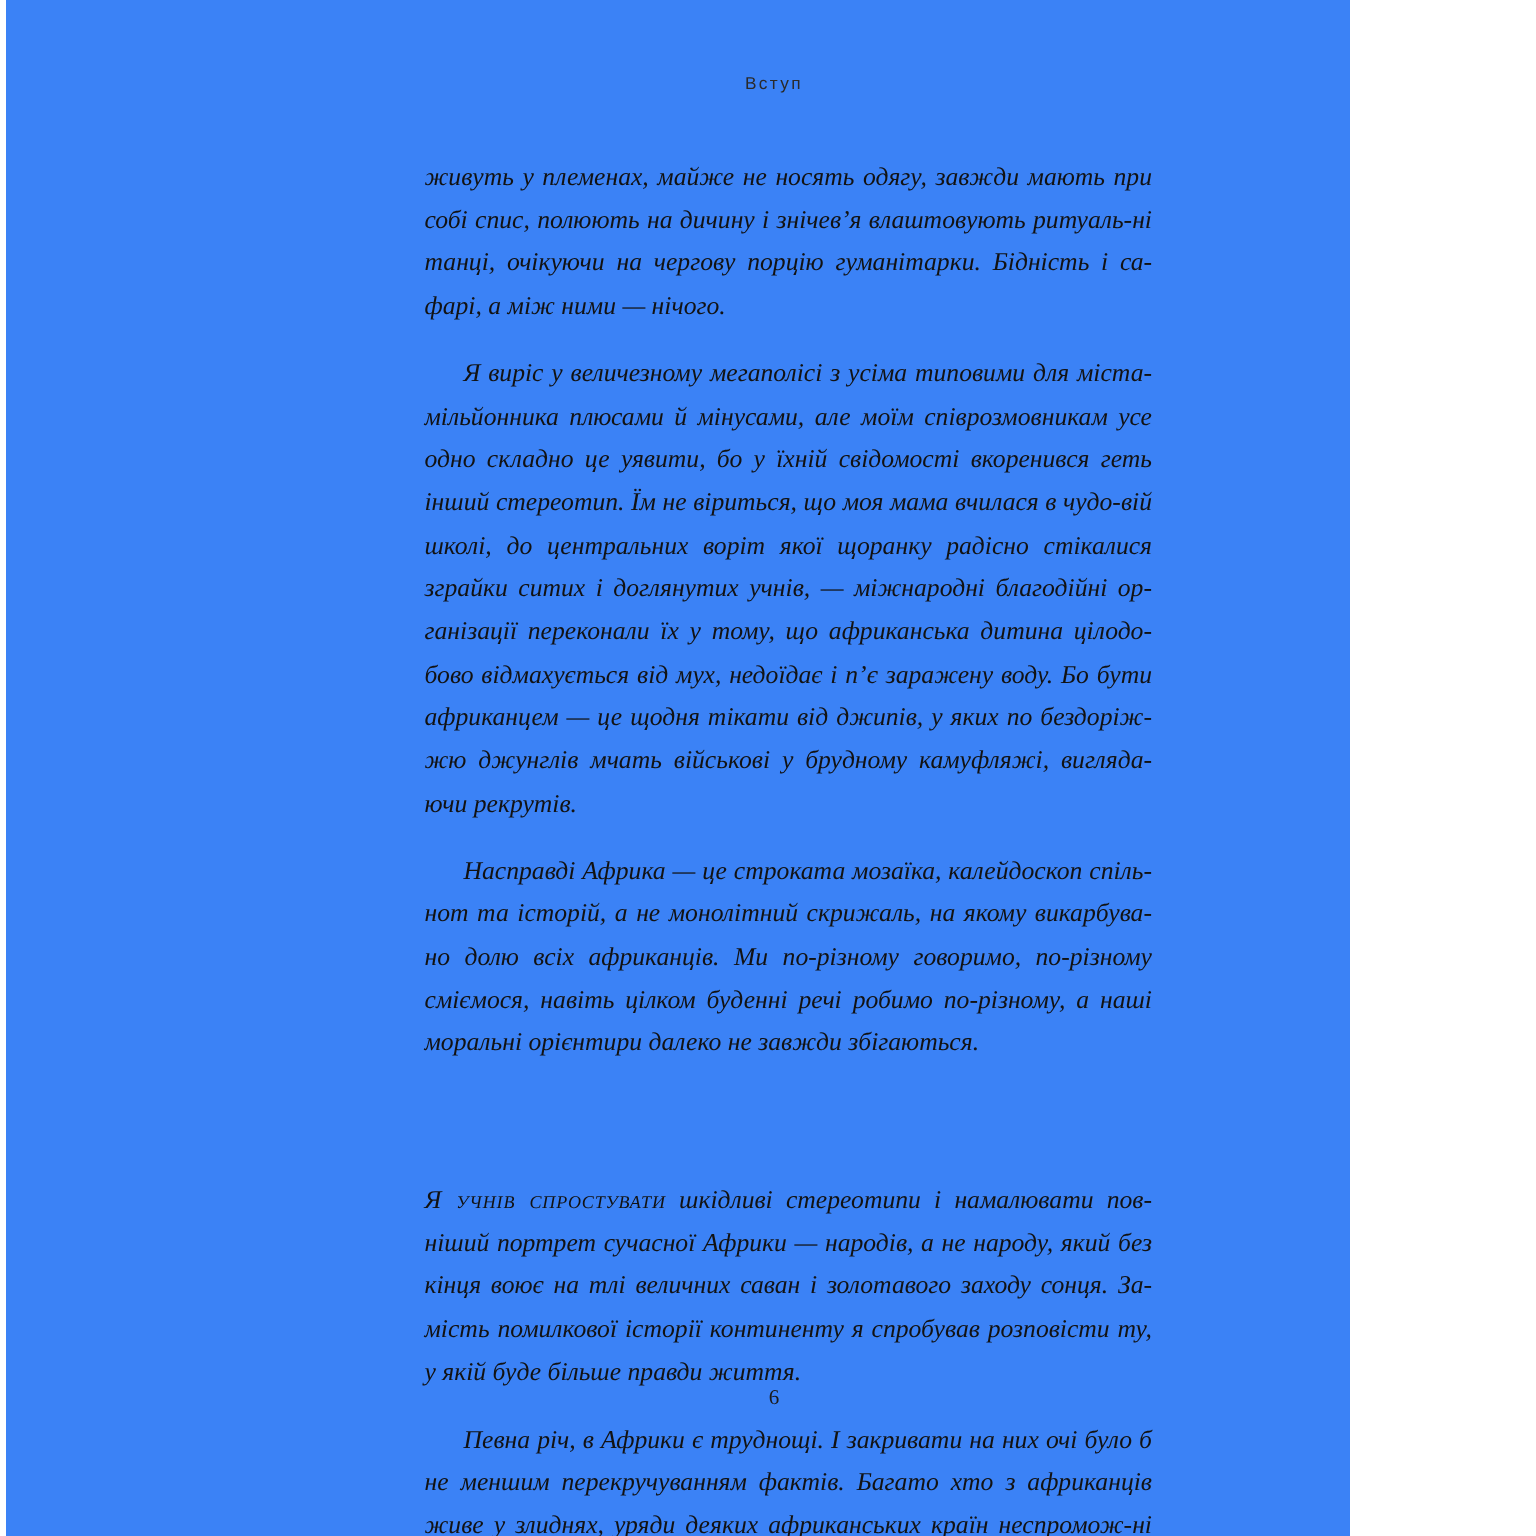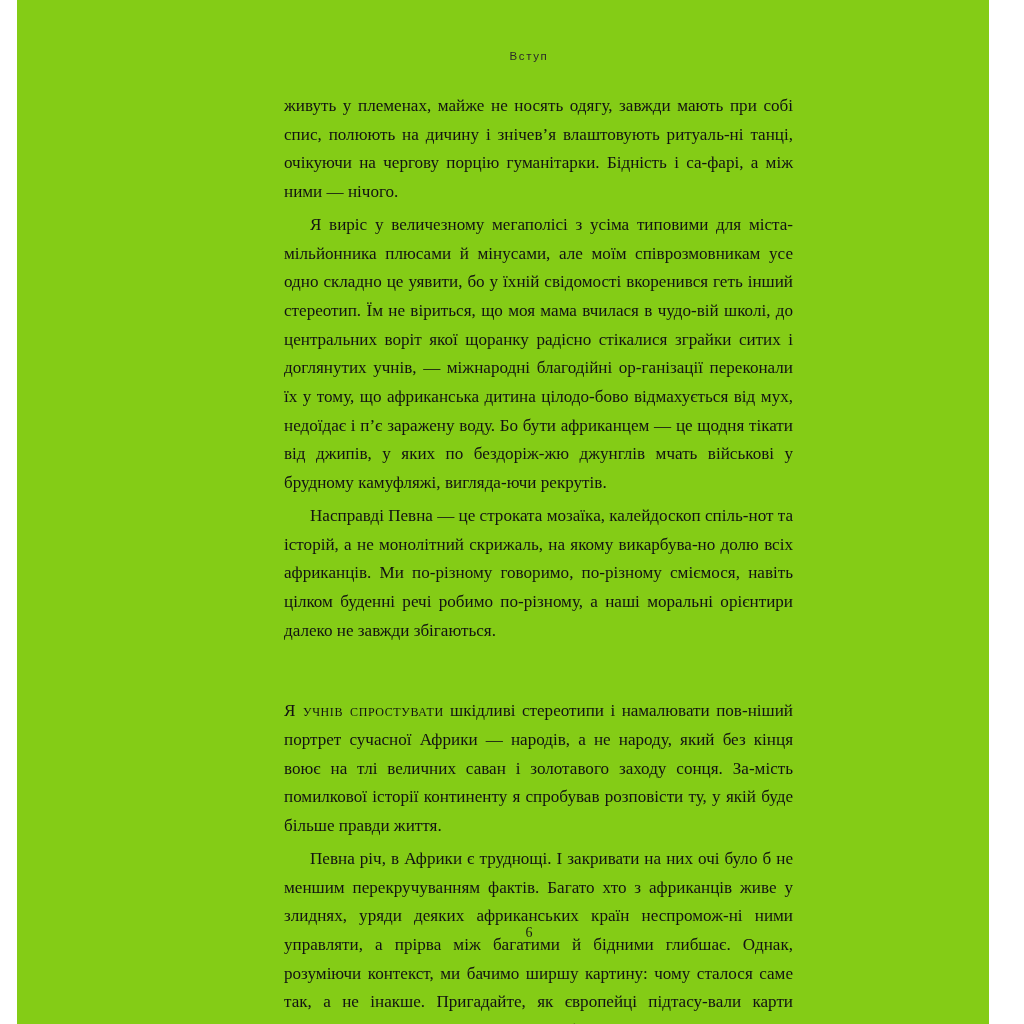--- a/index.html
+++ b/index.html
@@ -10,25 +10,25 @@
   body {
     width: 1024px;
     height: 1024px;
     font-family: "Liberation Serif", serif;
     color: #111111;
     position: relative;
     overflow: hidden;
   }
   .page {
     position: absolute;
-    left: 17px;
+    left: 4px;
     top: 0;
-    width: 972px;
+    width: 896px;
     height: 1024px;
-    background: #84cc16;
+    background: #3b82f6;
   }
   .running-head {
     position: absolute;
     top: 50px;
     left: 0;
     width: 1024px;
     text-align: center;
     font-family: "Liberation Sans", sans-serif;
     font-size: 11.5px;
     letter-spacing: 1.6px;
@@ -40,22 +40,23 @@
     width: 517px;
     top: 88px;
     font-size: 17.1px;
     line-height: 28.7px;
     text-align: justify;
     text-justify: inter-word;
     color: #121212;
     hyphens: manual;
   }
   .para {
-    margin: 4px;
+    margin: 16px;
     text-indent: 0;
+    font-style: italic;
   }
   .para.indented {
     text-indent: 26px;
   }
   .section-gap {
     height: 44px;
   }
   .smallcaps {
     font-variant: small-caps;
     letter-spacing: 0.6px;
@@ -77,21 +78,21 @@
 <div class="page">
 
   <div class="running-head">Вступ</div>
 
   <div class="text-block">
 
     <p class="para">живуть у племенах, майже не носять одягу, завжди мають при собі спис, полюють на дичину і знічев’я влаштовують ритуаль-ні танці, очікуючи на чергову порцію гуманітарки. Бідність і са-фарі, а між ними — нічого.</p>
 
     <p class="para indented">Я виріс у величезному мегаполісі з усіма типовими для міста-мільйонника плюсами й мінусами, але моїм співрозмовникам усе одно складно це уявити, бо у їхній свідомості вкоренився геть інший стереотип. Їм не віриться, що моя мама вчилася в чудо-вій школі, до центральних воріт якої щоранку радісно стікалися зграйки ситих і доглянутих учнів, — міжнародні благодійні ор-ганізації переконали їх у тому, що африканська дитина цілодо-бово відмахується від мух, недоїдає і п’є заражену воду. Бо бути африканцем — це щодня тікати від джипів, у яких по бездоріж-жю джунглів мчать військові у брудному камуфляжі, вигляда-ючи рекрутів.</p>
 
-    <p class="para indented">Насправді Певна — це строката мозаїка, калейдоскоп спіль-нот та історій, а не монолітний скрижаль, на якому викарбува-но долю всіх африканців. Ми по-різному говоримо, по-різному сміємося, навіть цілком буденні речі робимо по-різному, а наші моральні орієнтири далеко не завжди збігаються.</p>
+    <p class="para indented">Насправді Африка — це строката мозаїка, калейдоскоп спіль-нот та історій, а не монолітний скрижаль, на якому викарбува-но долю всіх африканців. Ми по-різному говоримо, по-різному сміємося, навіть цілком буденні речі робимо по-різному, а наші моральні орієнтири далеко не завжди збігаються.</p>
 
     <div class="section-gap"></div>
 
     <p class="para"><span class="smallcaps">Я учнів спростувати</span><span> шкідливі стереотипи і намалювати пов-ніший портрет сучасної Африки — народів, а не народу, який без кінця воює на тлі величних саван і золотавого заходу сонця. За-мість помилкової історії континенту я спробував розповісти ту, у якій буде більше правди життя.</span></p>
 
     <p class="para indented">Певна річ, в Африки є труднощі. І закривати на них очі було б не меншим перекручуванням фактів. Багато хто з африканців живе у злиднях, уряди деяких африканських країн неспромож-ні ними управляти, а прірва між багатими й бідними глибшає. Однак, розуміючи контекст, ми бачимо ширшу картину: чому сталося саме так, а не інакше. Пригадайте, як європейці підтасу-вали карти африканцям: їх колонізували, розграбували родю-чі землі, а тоді перекроїли 10 відсотків усіх етнічних груп, об’єд-навши в держави проти їхньої волі. У них вкрали 90 відсотків</p>
 
   </div>
 
   <div class="folio">6</div>

